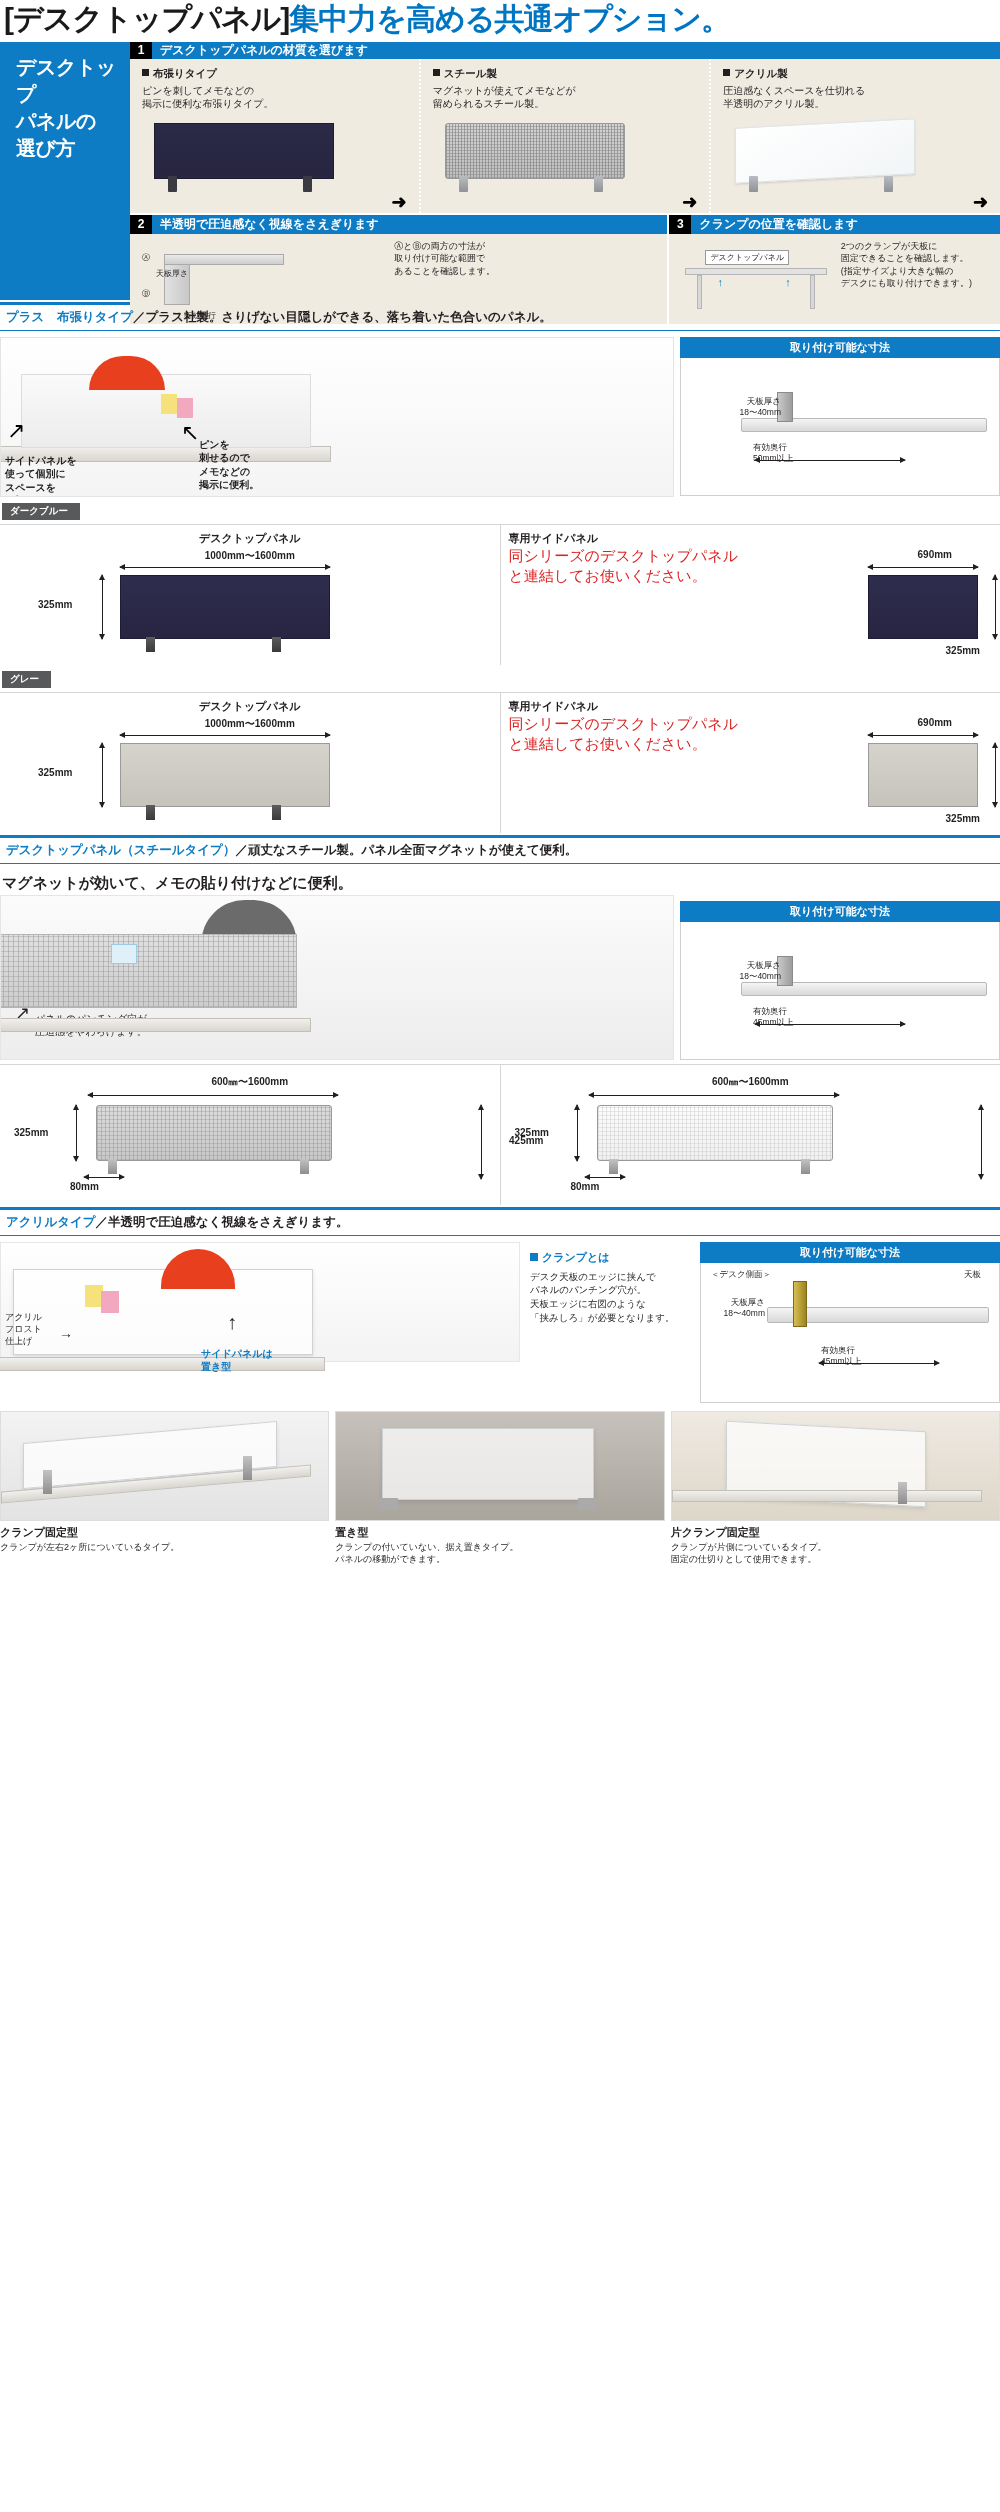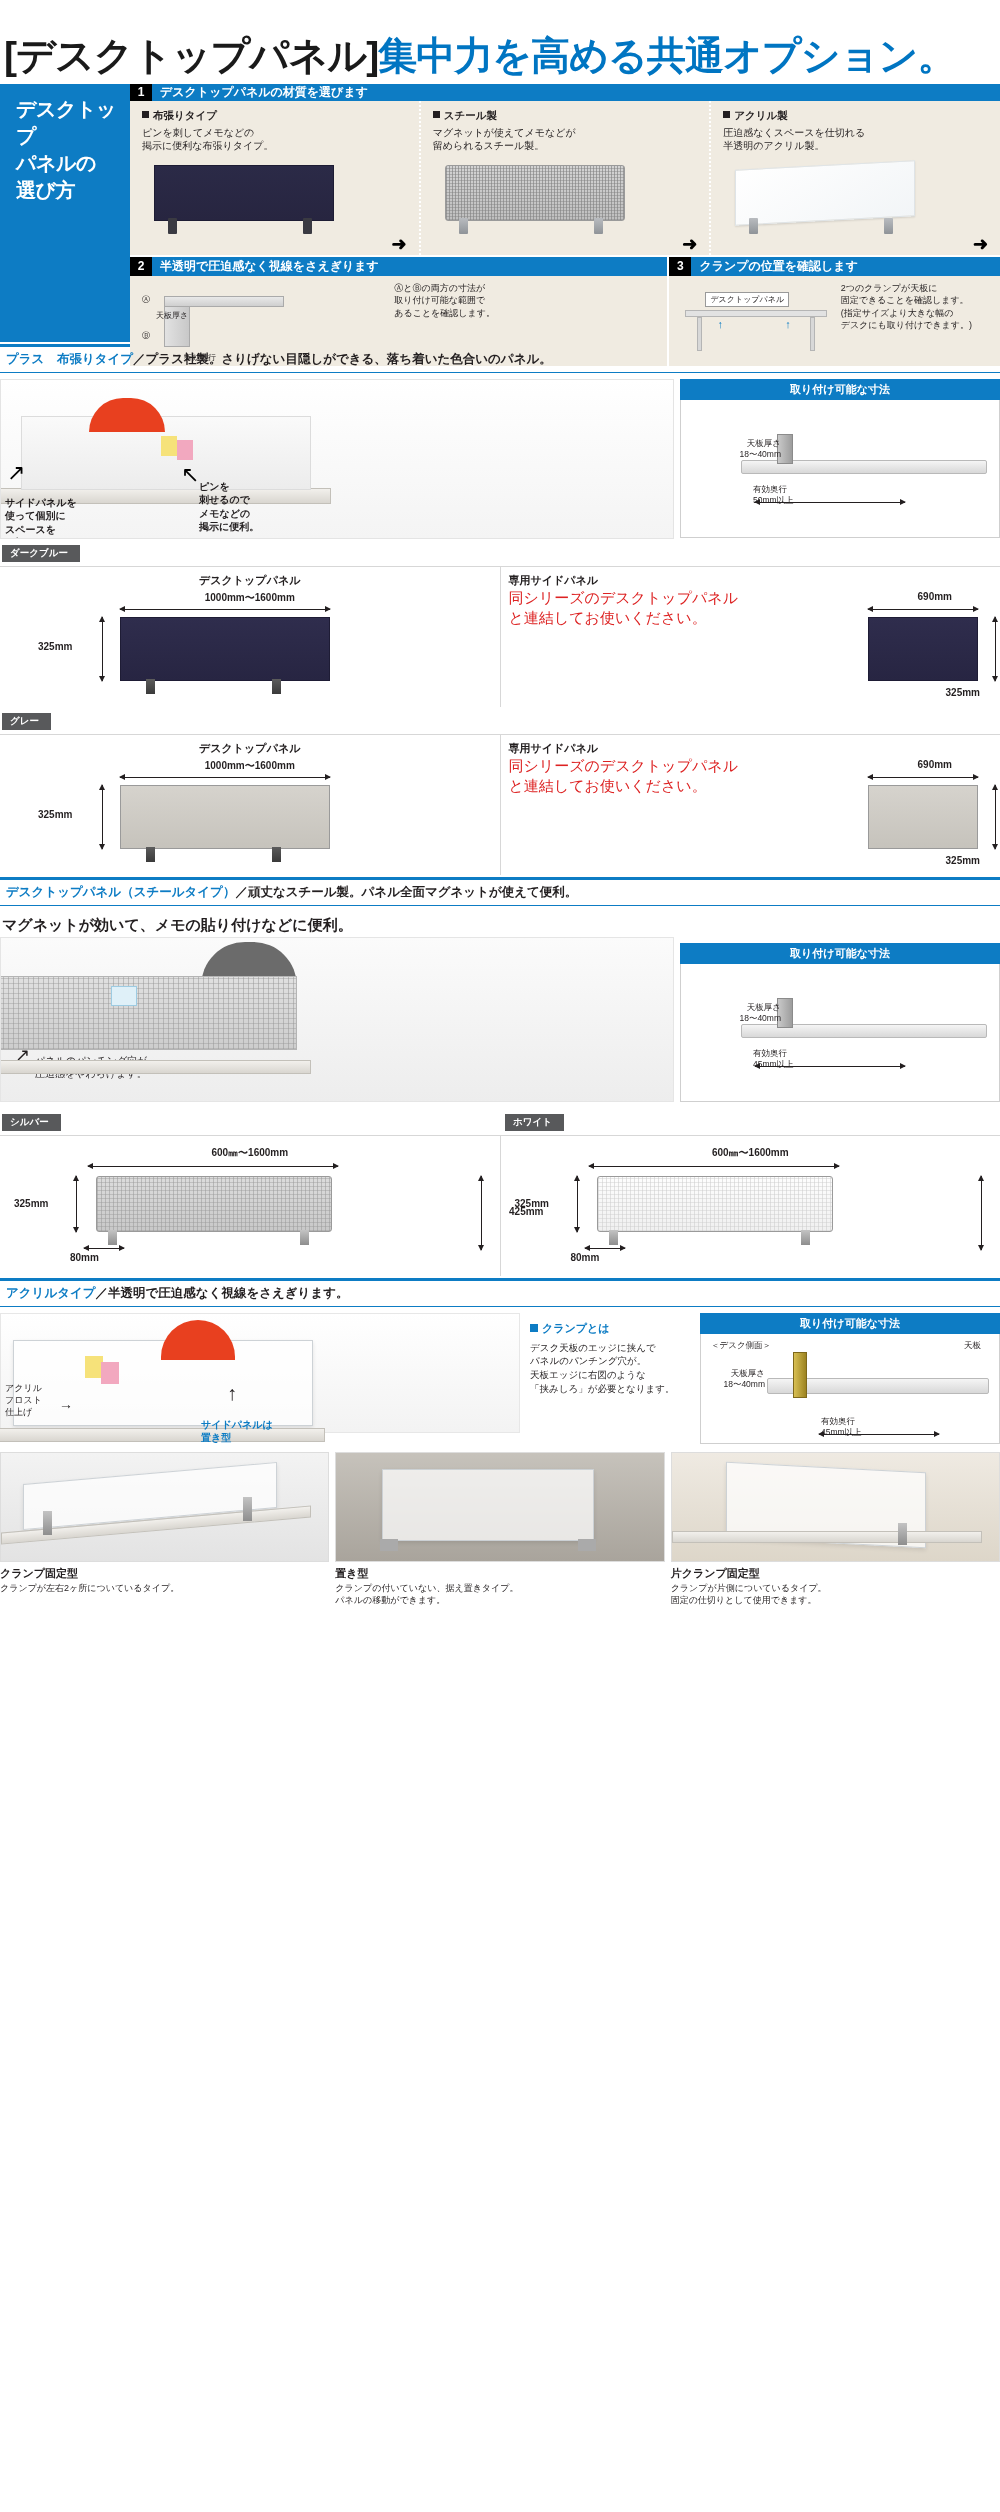--- a/index.html
+++ b/index.html
@@ -8,26 +8,25 @@
     background: #ffffff;
     font-family: "Liberation Sans", sans-serif;
     color: #231f20;
     -webkit-font-smoothing: antialiased;
   }
   .page { width: 1000px; position: relative; }
 
   
   .title-bar {
     padding: 2px 4px 4px 4px;
-    font-size: 39px;
+    font-size: 30px;
     font-weight: bold;
     letter-spacing: -1px;
     white-space: nowrap;
     line-height: 1.12;
-    margin-top: 32px;
   }
   .title-bar .blk { color: #1a1a1a; }
   .title-bar .blu { color: #0075c2; }
 
   
   .howto {
     display: flex;
     border-top: 2px solid #ffffff;
     background: #f0ebe1;
     height: 260px;
@@ -508,24 +507,20 @@
         <div class="cal-desk"></div>
         <div class="cal-clamp"></div>
         <div class="cal-t1" style="white-space:pre-line"><span>天板厚さ</span><br><span>18〜40mm</span></div>
         <div class="cal-t2"><span>有効奥行</span><br><span>45mm以上</span></div>
         <div class="dimline" style="left:74px; top:102px; width:150px;"></div>
       </div>
     </div>
   </div>
 
   
-  <div style="display:flex; gap:6px; margin-top:6px;">
-    <div style="flex:1"><span class="color-tag">シルバー</span></div>
-    <div style="flex:1"><span class="color-tag">ホワイト</span></div>
-  </div>
 
   <div class="spec-row">
     <div class="spec-cell">
       <div class="dim-lbl" style="left:50%; transform:translateX(-50%); top:10px;">600㎜〜1600mm</div>
       <div class="dimline" style="left:88px; top:30px; width:250px;"></div>
       <div class="board silver" style="left:96px; top:40px; width:236px; height:56px;"></div>
       <div class="mini-clamp lt" style="left:108px; top:94px;"></div>
       <div class="mini-clamp lt" style="left:300px; top:94px;"></div>
       <div class="dimvert" style="left:76px; top:40px; height:56px;"></div>
       <div class="dim-lbl" style="left:14px; top:62px;">325mm</div>
@@ -574,21 +569,21 @@
     <div class="clamp-txt">
       <h4><span class="sq"></span><span>クランプとは</span></h4>
       <div style="white-space:pre-line">デスク天板のエッジに挟んで
 パネルのパンチング穴が。
 天板エッジに右図のような
 「挟みしろ」が必要となります。</div>
     </div>
 
     <div class="clamp-diag">
       <div class="cal-head">取り付け可能な寸法</div>
-      <div class="cal-body" style="height:110px">
+      <div class="cal-body" style="height:140px">
         <div style="position:absolute;left:10px;top:6px;font-size:8.5px;">＜デスク側面＞</div>
         <div style="position:absolute;right:18px;top:6px;font-size:8.5px;">天板</div>
         <div class="cal-desk" style="left:66px; right:10px; top:44px; height:16px;"></div>
         <div style="position:absolute;left:92px;top:18px;width:14px;height:46px;background:linear-gradient(90deg,#d8bf52,#9c8321);border:1px solid #7e681a;"></div>
         <div class="cal-t1" style="left:6px; top:34px; width:58px;"><span>天板厚さ</span><br><span>18〜40mm</span></div>
         <div class="cal-t2" style="left:120px; top:82px;"><span>有効奥行</span><br><span>45mm以上</span></div>
         <div class="dimline" style="left:118px; top:100px; width:120px;"></div>
       </div>
     </div>
   </div>

